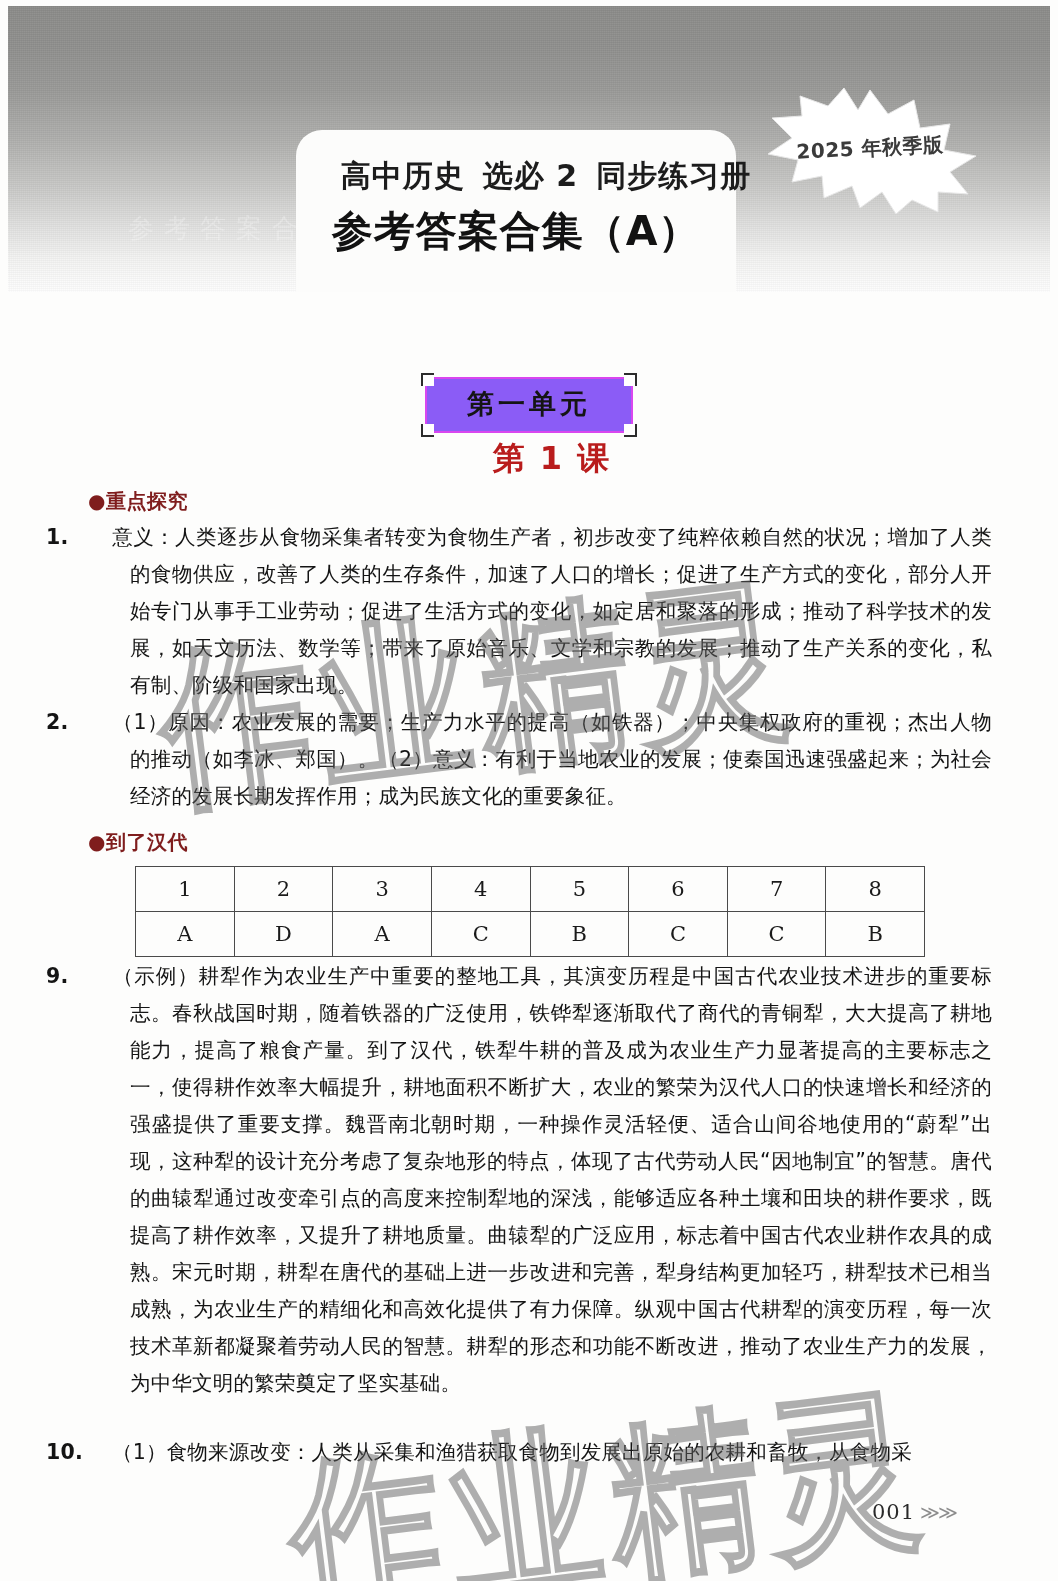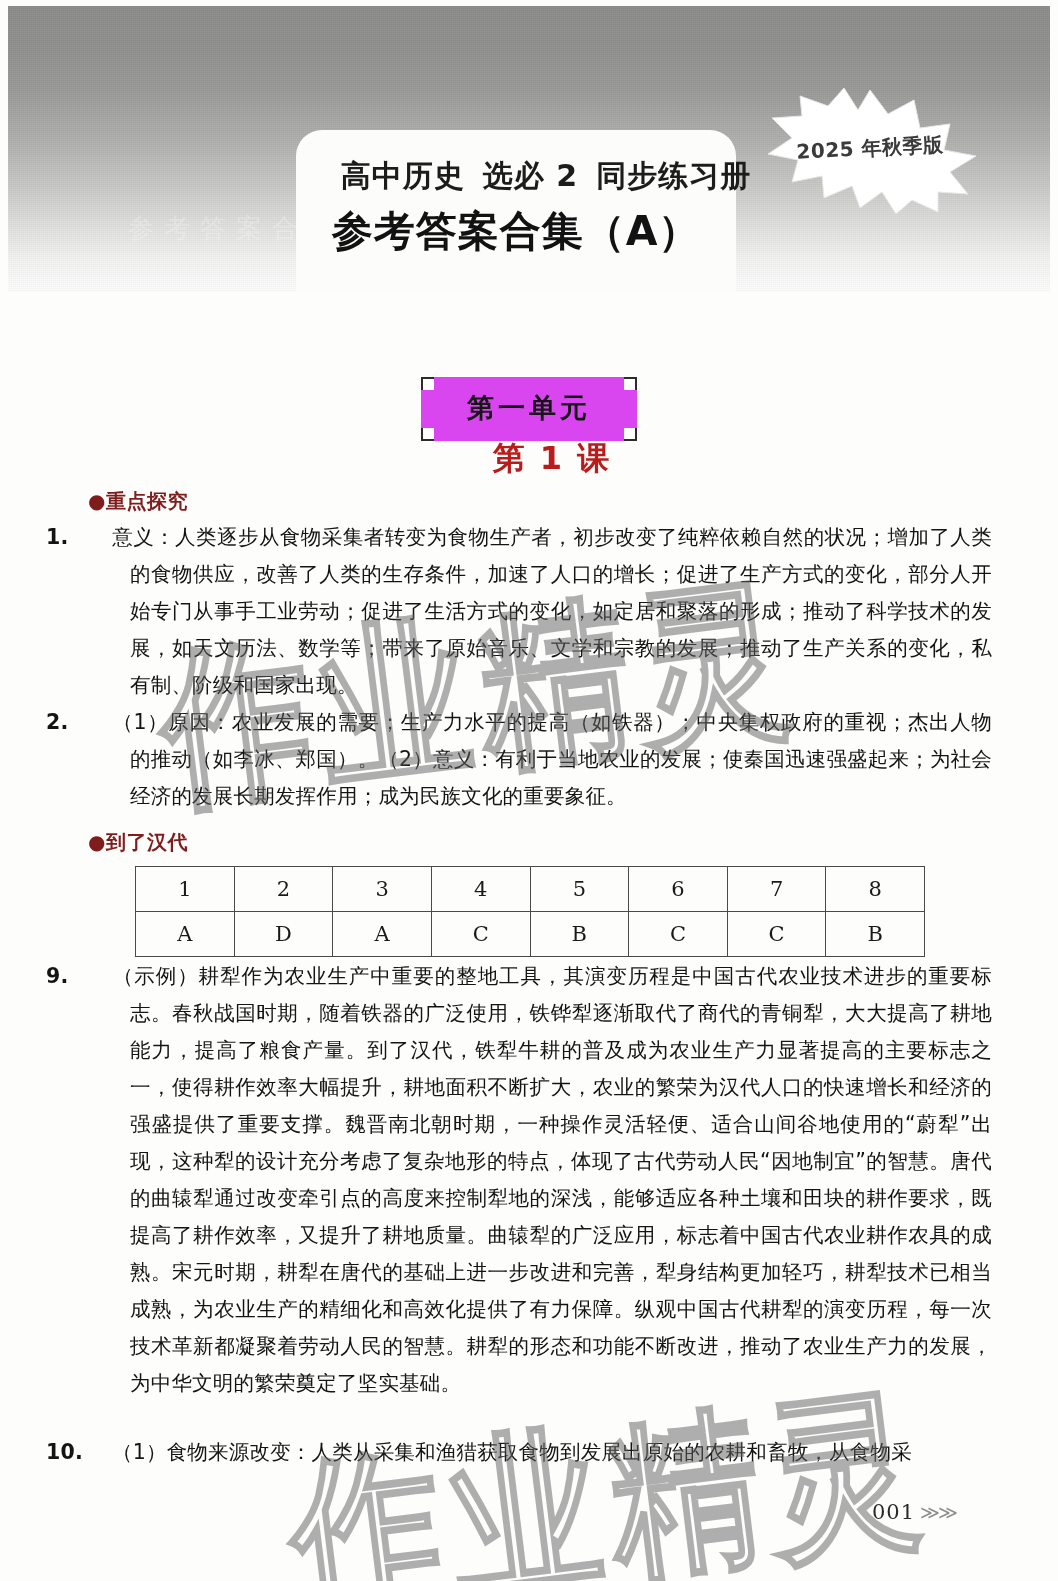--- a/index.html
+++ b/index.html
@@ -71,22 +71,22 @@
     transform:rotate(-3deg);
   }
 
   
   .unit-wrap{
     position:absolute;left:0;top:377px;width:1058px;text-align:center;
   }
   .unit-frame{
     display:inline-block;position:relative;
     padding:7px 40px 9px 40px;
-    border:6px solid #d946ef;
-    background:#d946ef;
+    border:2px solid #d946ef;
+    background:#8b5cf6;
   }
   .unit-frame .utxt{
     font-size:27px;font-weight:bold;color:#151515;letter-spacing:4px;
   }
   .unit-frame .c{
     position:absolute;width:11px;height:11px;border:2px solid #2c2c2c;background:#fff;
   }
   .unit-frame .c.tl{left:-6px;top:-6px;border-right:none;border-bottom:none;}
   .unit-frame .c.tr{right:-6px;top:-6px;border-left:none;border-bottom:none;}
   .unit-frame .c.bl{left:-6px;bottom:-6px;border-right:none;border-top:none;}

